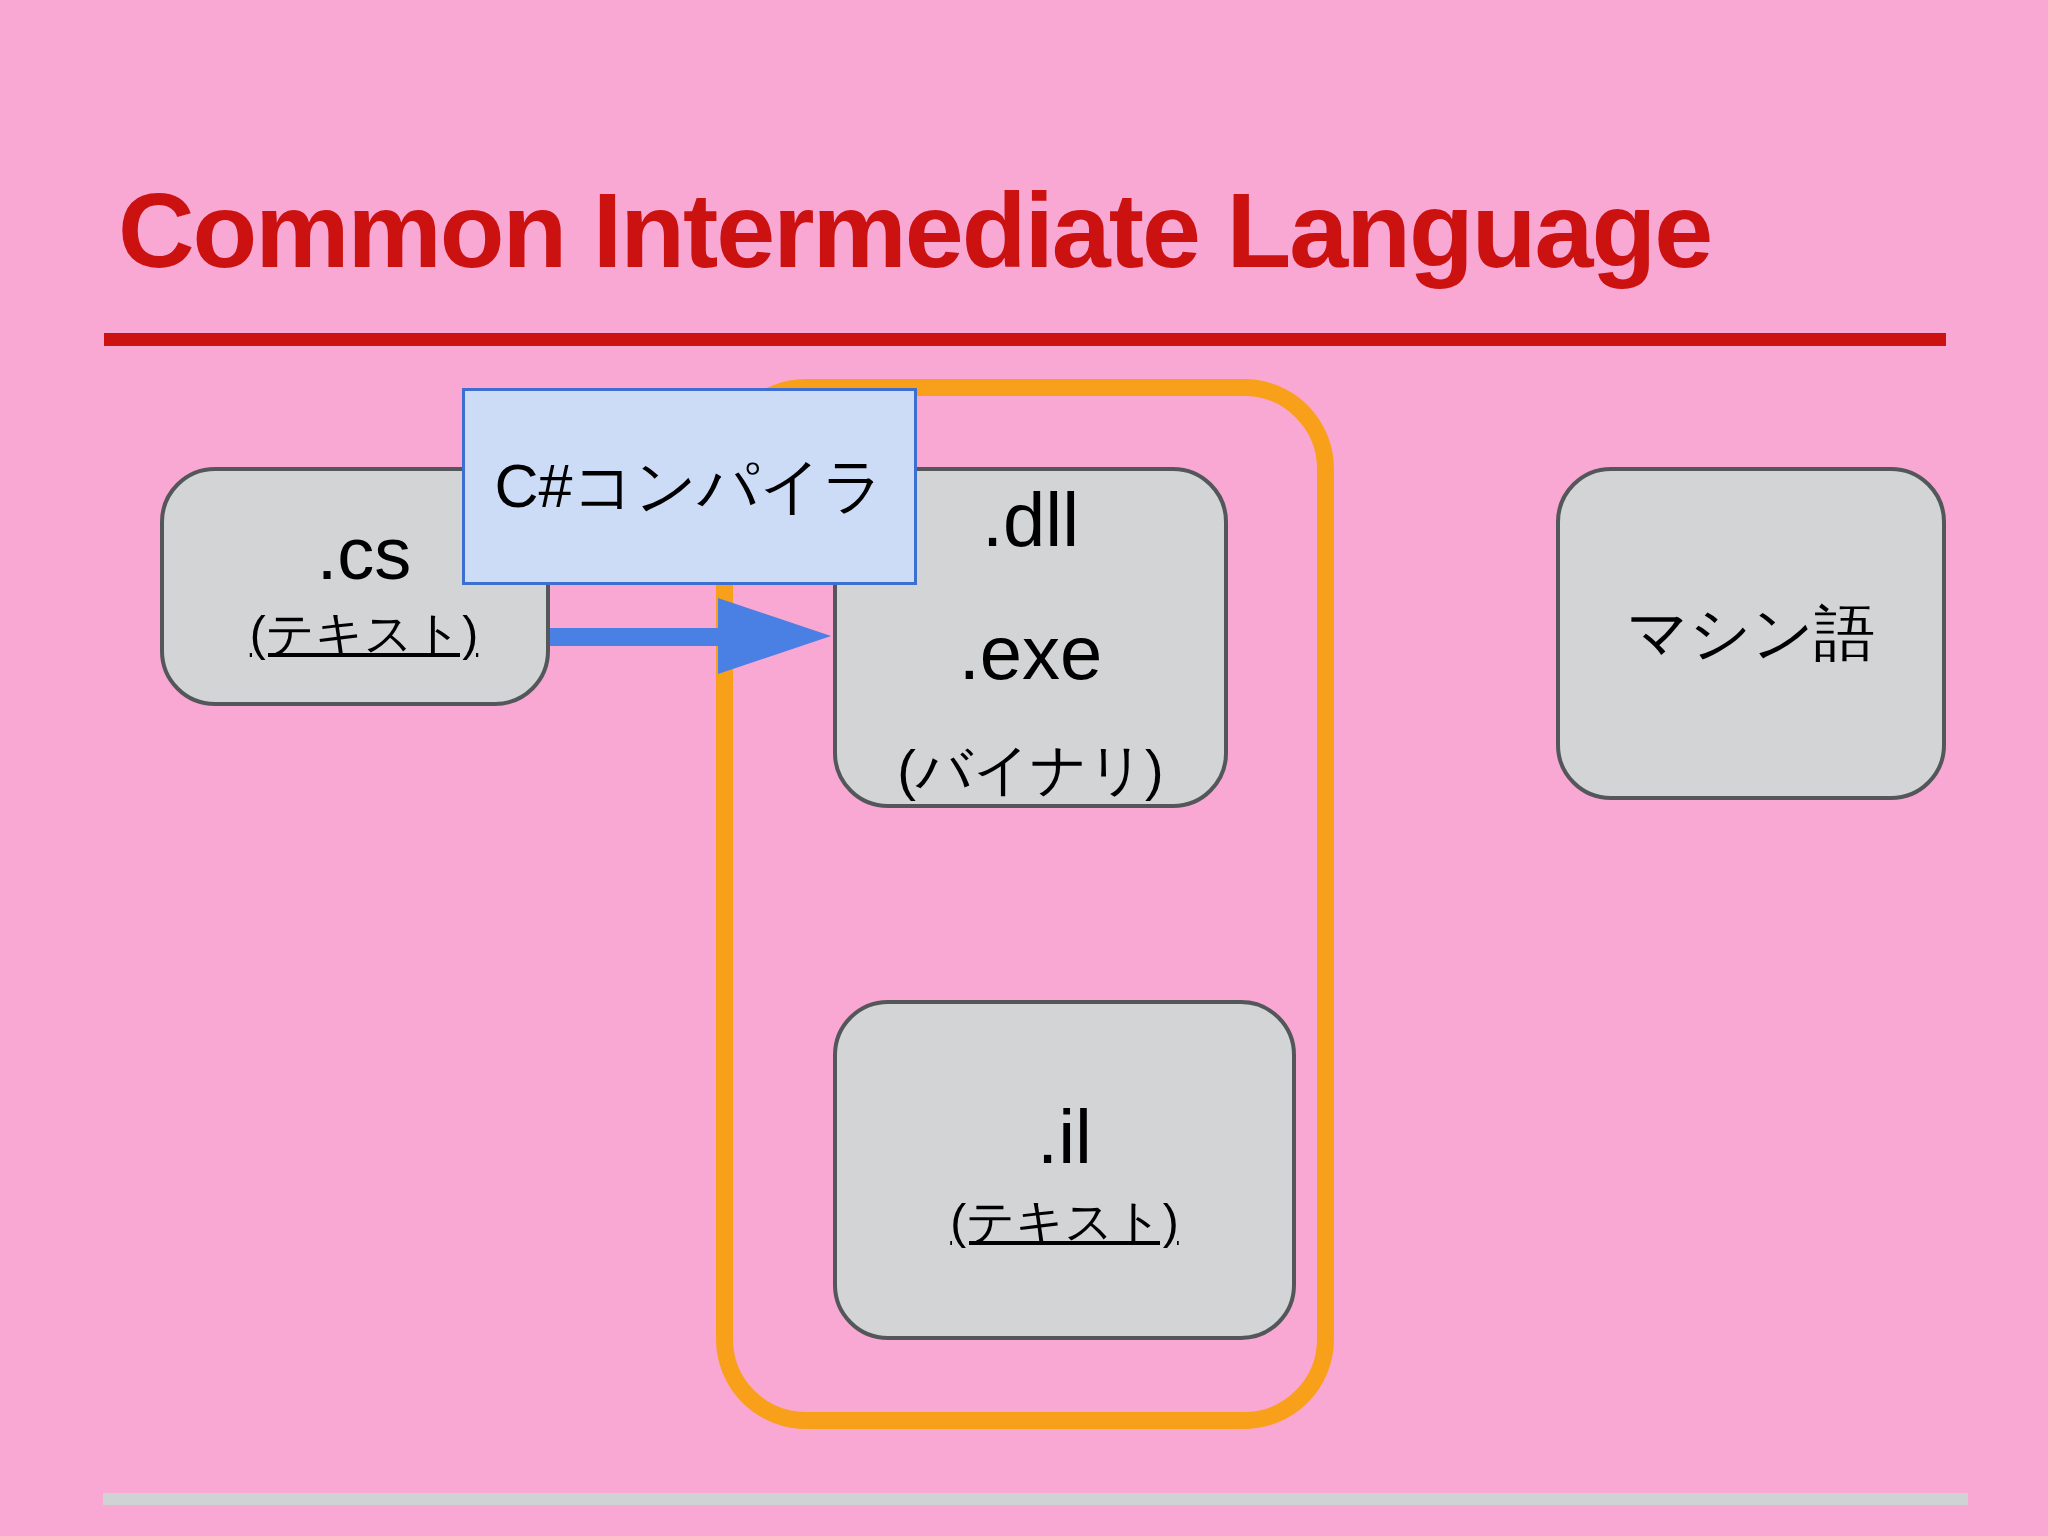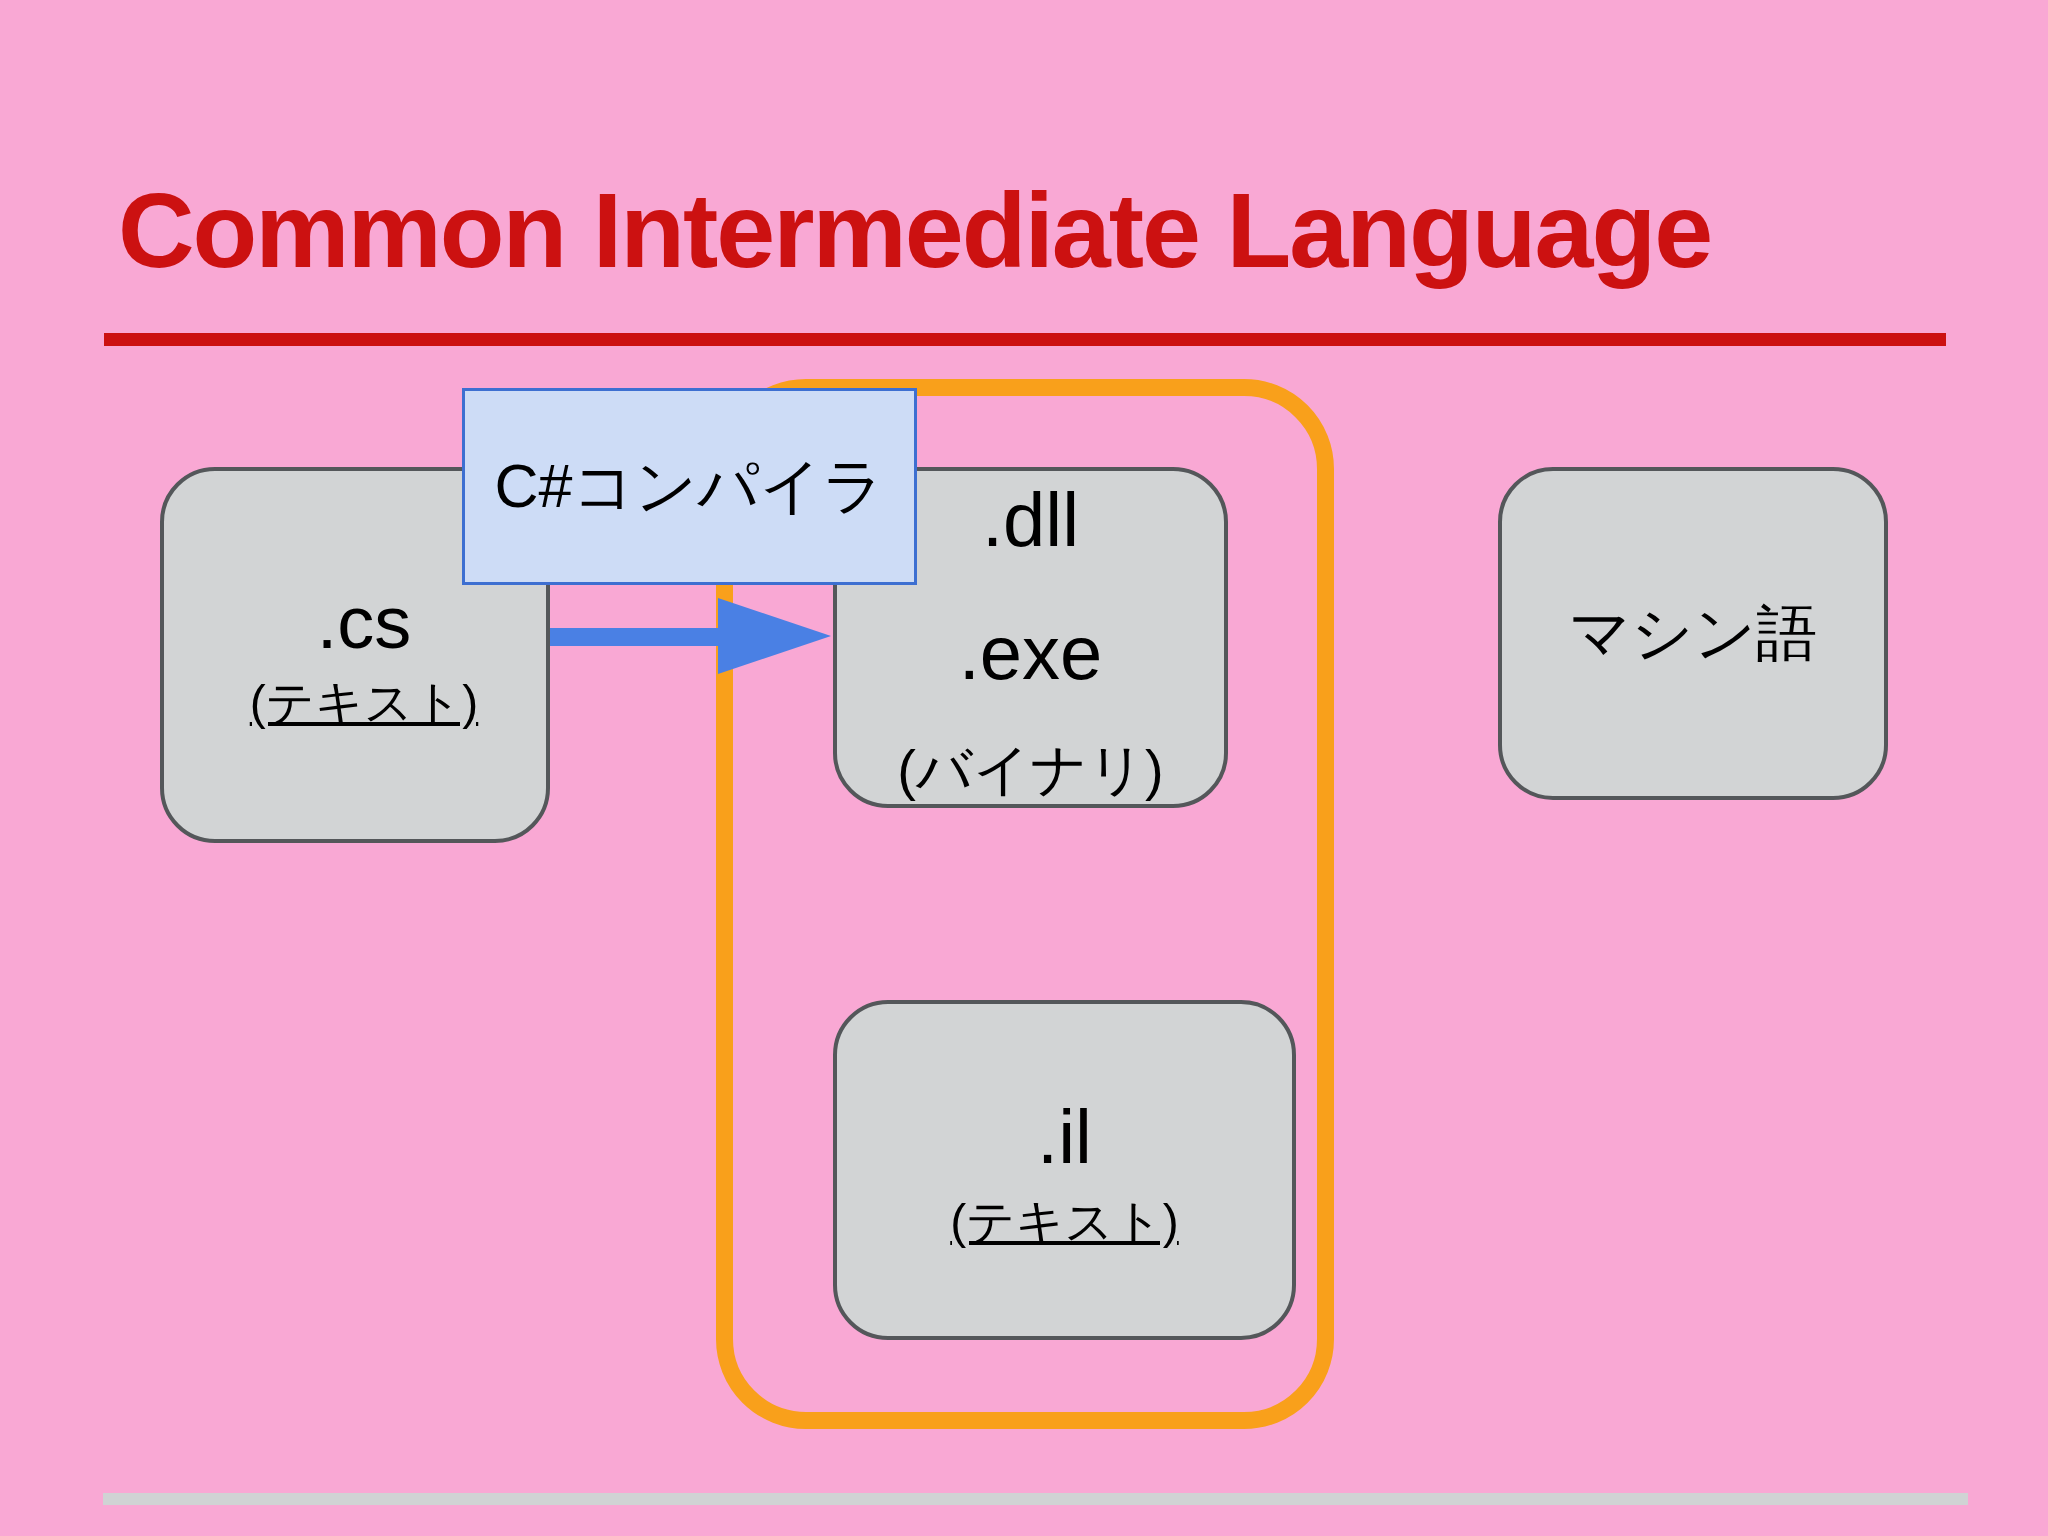--- a/index.html
+++ b/index.html
@@ -58,24 +58,24 @@
     border-radius: 55px;
     box-sizing: border-box;
     display: flex;
     flex-direction: column;
     align-items: center;
     justify-content: center;
     text-align: center;
     color: #000000;
     z-index: 1;
   }
-  .node-cs      { left: 160px;  top: 467px;  width: 390px; height: 376px; padding-left: 18px; }
+  .node-cs      { left: 160px;  top: 467px;  width: 390px; height: 239px; padding-left: 18px; }
   .node-output  { left: 833px;  top: 467px;  width: 395px; height: 341px; gap: 28px; }
   .node-il      { left: 833px;  top: 1000px; width: 463px; height: 340px; }
-  .node-machine { left: 1498px; top: 467px;  width: 390px; height: 333px; }
+  .node-machine { left: 1556px; top: 467px;  width: 390px; height: 333px; }
 
   .node-label-big   { font-size: 74px; line-height: 1.3; }
   .node-label-big2  { font-size: 76px; line-height: 1.38; }
   .node-note        { font-size: 48px; line-height: 1.35; text-decoration: underline; }
   .node-note-sm     { font-size: 56px; line-height: 1.3; }
   .node-label-cjk   { font-size: 61px; line-height: 1.2; }
 
   
   .compiler {
     left: 462px;

